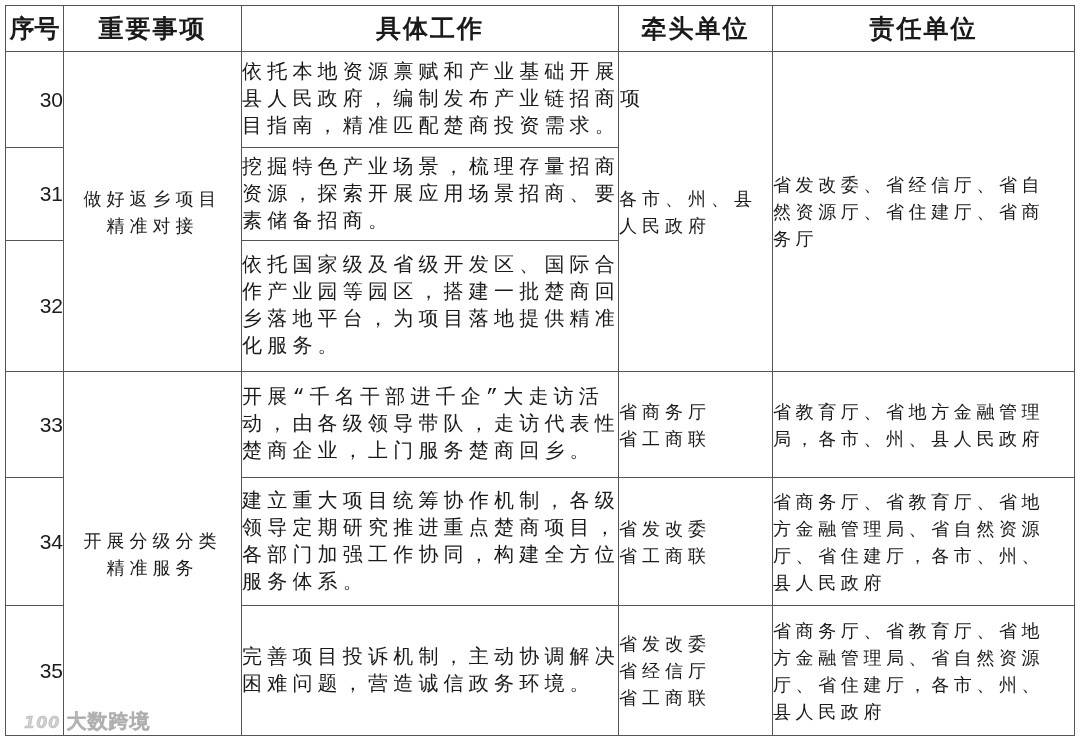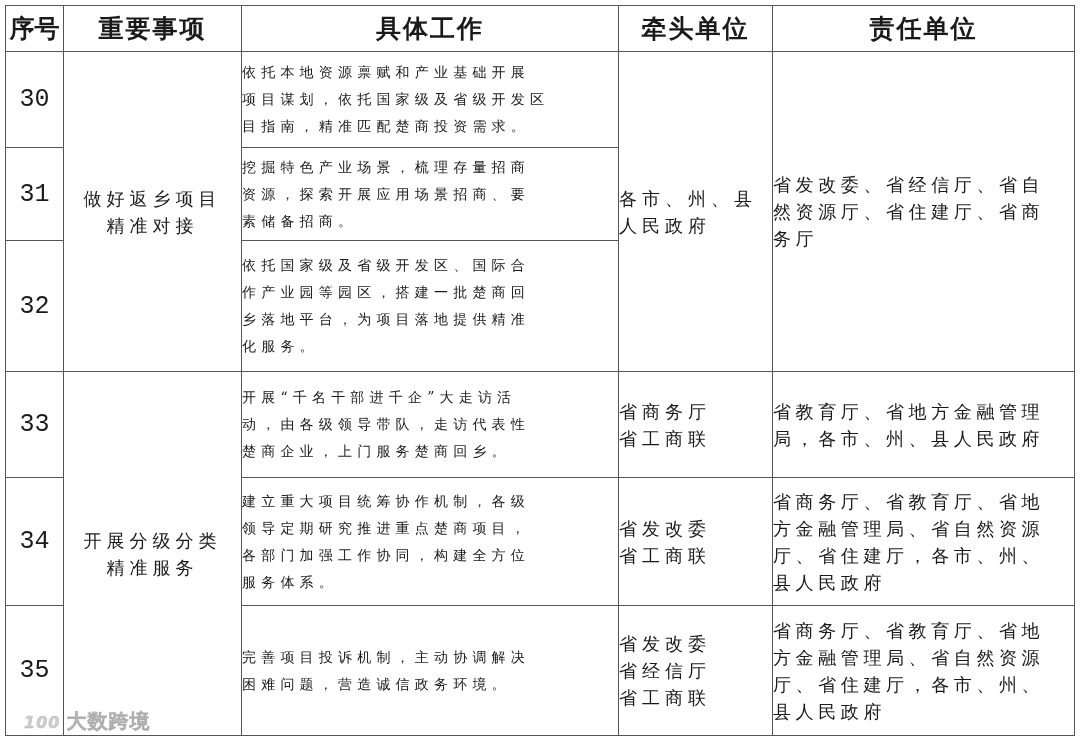--- a/index.html
+++ b/index.html
@@ -3,24 +3,24 @@
 <meta charset="utf-8">
 <style>
   html, body { margin: 0; padding: 0; background: #ffffff; }
   body { width: 1080px; height: 743px; position: relative; overflow: hidden;
          font-family: "DejaVu Serif", "Liberation Serif", serif; color: #1a1a1a; }
   table.doc { position: absolute; left: 5px; top: 5px; border-collapse: collapse;
               table-layout: fixed; width: 1069px; }
   table.doc td, table.doc th { border: 1.5px solid #555; padding: 0; vertical-align: middle; }
   th { font-family: "DejaVu Sans", "Liberation Sans", sans-serif; font-weight: bold;
        font-size: 25px; text-align: center; height: 45px; letter-spacing: 2px; }
-  td.num { font-family: Liberation Mono, monospace; font-size: 25px; text-align: center; }
+  td.num { font-family: Liberation Sans, sans-serif; font-size: 21px; text-align: right; }
   td.matter { text-align: center; font-size: 18px; line-height: 27px; letter-spacing: 5px; }
-  td.work { font-size: 14px; line-height: 27px; letter-spacing: 5.2px; padding: 0 6px 0 10px;
-            text-align: justify; text-align-last: left; }
+  td.work { font-size: 20px; line-height: 27px; letter-spacing: 5.2px; padding: 0 6px 0 10px;
+            text-align: justify; text-align-last: left; font-family: Liberation Mono, monospace; }
   td.lead { text-align: left; font-size: 18px; line-height: 27px; letter-spacing: 5px; }
   td.resp { font-size: 18px; line-height: 27px; letter-spacing: 4.6px; padding: 0 6px 0 10px;
             text-align: justify; text-align-last: left; }
   .line { display: block; white-space: nowrap; }
   .watermark { position: absolute; left: 24px; top: 708px; font-family: "DejaVu Sans", sans-serif;
                font-size: 20px; font-weight: bold; color: rgba(200,200,200,0.85);
                -webkit-text-stroke: 0.5px rgba(150,150,150,0.6); letter-spacing: 1px; }
   .watermark .logo { font-size: 16px; margin-right: 6px; font-style: italic; }
 </style>
 </head>
@@ -46,21 +46,21 @@
   <tbody>
 
     <tr style="height:96px">
       <td class="num">30</td>
       <td class="matter" rowspan="3">
         <span class="line">做好返乡项目</span>
         <span class="line">精准对接</span>
       </td>
       <td class="work">
         <span class="line">依托本地资源禀赋和产业基础开展</span>
-        <span class="line">项目谋划，依托国家级及省级开发区</span>
+        <span class="line">县人民政府，编制发布产业链招商项</span>
         <span class="line">目指南，精准匹配楚商投资需求。</span>
       </td>
       <td class="lead" rowspan="3">
         <span class="line">各市、州、县</span>
         <span class="line">人民政府</span>
       </td>
       <td class="resp" rowspan="3">
         <span class="line">省发改委、省经信厅、省自</span>
         <span class="line">然资源厅、省住建厅、省商</span>
         <span class="line">务厅</span>

